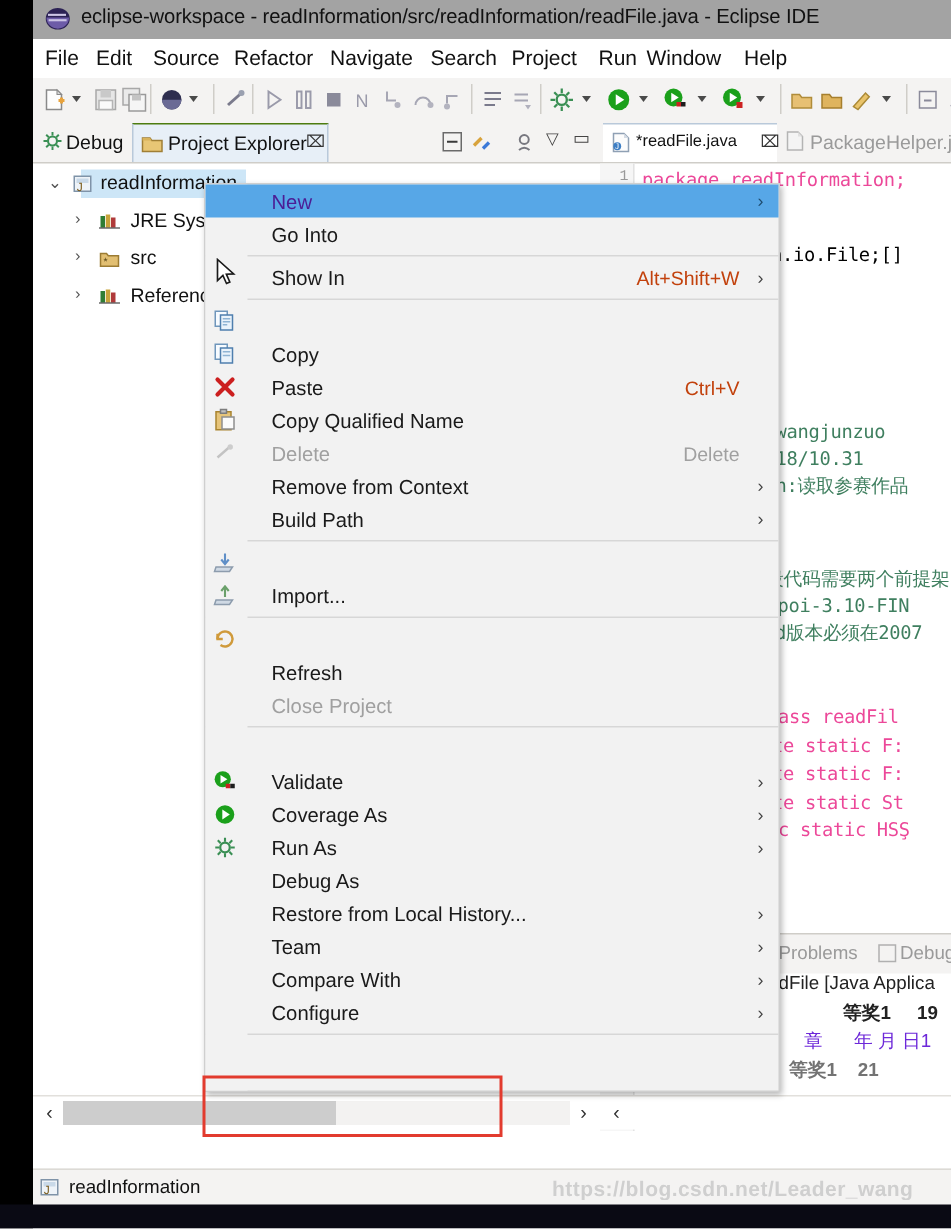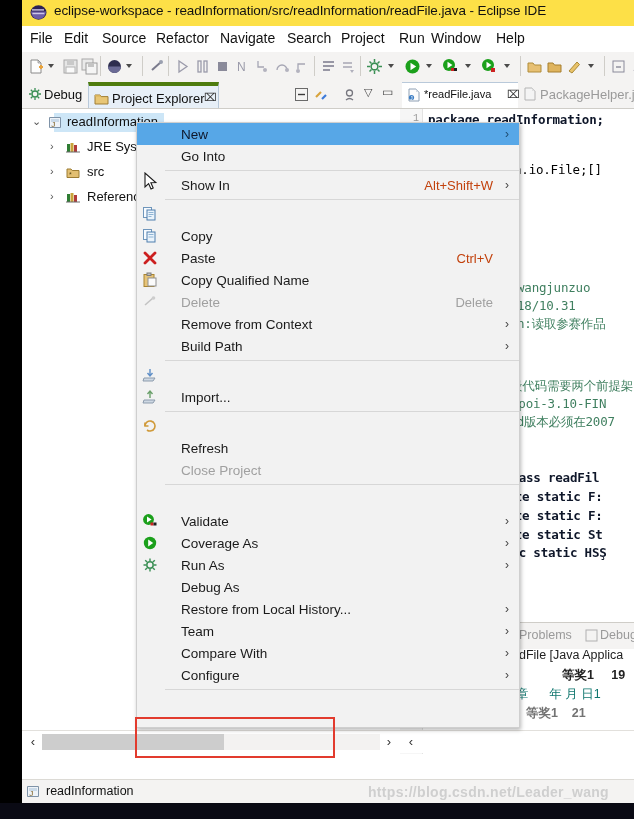--- a/index.html
+++ b/index.html
@@ -8,39 +8,39 @@
     background:#ffffff;
     font-family:"Liberation Sans", sans-serif;
     -webkit-font-smoothing:antialiased;
   }
   #app{position:relative;width:634px;height:819px;background:#f0f0f0;overflow:hidden;}
 
   
   .left-gutter{position:absolute;left:0;top:0;width:22px;height:819px;background:#000;}
 
   
-  .titlebar{position:absolute;left:22px;top:0;width:612px;height:26px;background:#fde047;}
+  .titlebar{position:absolute;left:22px;top:0;width:612px;height:26px;background:#a3a3a3;}
   .titlebar .tb-icon{position:absolute;left:8px;top:4px;width:17px;height:17px;}
   .titlebar .tb-text{position:absolute;left:32px;top:3px;font-size:13.5px;color:#111;white-space:nowrap;letter-spacing:-0.1px;}
 
   
   .menubar{position:absolute;left:22px;top:26px;width:612px;height:26px;background:#fff;}
   .menubar .mi{position:absolute;top:4px;font-size:14px;color:#111;white-space:nowrap;cursor:default;}
 
   
   .toolbar{position:absolute;left:22px;top:52px;width:612px;height:30px;background:#f4f3f2;border-bottom:1px solid #dcdad5;}
   .tb-item{position:absolute;top:6px;}
   .tb-sep{position:absolute;top:4px;width:1px;height:20px;background:#cfcdc8;}
   .caret{width:0;height:0;border-left:3.5px solid transparent;border-right:3.5px solid transparent;border-top:4px solid #4a4a4a;display:inline-block;}
 
   
   .leftpane{position:absolute;left:22px;top:82px;width:378px;height:697px;background:#fff;}
   .tabstrip{position:absolute;left:0;top:0;width:378px;height:26px;background:#f4f3f2;}
   .tab{position:absolute;top:0;height:26px;font-size:13px;color:#111;white-space:nowrap;padding-top:4px;box-sizing:border-box;}
-  .tab.active{background:#e7eff7;border-top:4px solid #4d7c0f;border-left:1px solid #b9c9da;border-right:1px solid #b9c9da;}
+  .tab.active{background:#e7eff7;border-top:1px solid #4d7c0f;border-left:1px solid #b9c9da;border-right:1px solid #b9c9da;}
   .viewbtn{position:absolute;top:5px;font-size:12px;color:#444;}
 
   .treearea{position:absolute;left:0;top:26px;width:378px;height:645px;background:#fff;border-top:1px solid #cfcdc8;}
   .treerow{position:absolute;height:20px;font-size:13px;color:#111;white-space:nowrap;}
   .twisty{position:absolute;font-size:11px;color:#555;}
   .sel-hl{position:absolute;background:#cde6f7;}
 
   
   .hscroll{position:absolute;left:0;bottom:26px;width:378px;height:22px;background:#fff;border-top:1px solid #e2e0dc;}
   .hs-arrow{position:absolute;top:2px;width:18px;height:18px;font-size:13px;color:#333;text-align:center;line-height:18px;}
@@ -50,21 +50,21 @@
   
   .rightpane{position:absolute;left:400px;top:82px;width:234px;height:697px;background:#fff;overflow:hidden;}
   .etabstrip{position:absolute;left:0;top:0;width:234px;height:26px;background:#f4f3f2;}
   .etab{position:absolute;top:0;height:26px;font-size:13px;white-space:nowrap;padding-top:4px;box-sizing:border-box;}
   .etab.active{color:#111;background:#fff;border-top:1px solid #b9c9da;}
   .etab.inactive{color:#9a9a9a;}
   .codearea{position:absolute;left:0;top:26px;width:234px;height:645px;background:#fff;border-top:1px solid #cfcdc8;}
   .gutter{position:absolute;left:0;top:0;width:22px;height:645px;background:#f6f6f6;border-right:1px solid #e2e2e2;}
   .lineno{position:absolute;right:3px;font-size:10px;color:#999;font-family:"Liberation Mono", monospace;}
   .code{position:absolute;font-family:"DejaVu Sans Mono", monospace;font-size:12.5px;white-space:pre;letter-spacing:-0.2px;}
-  .c-kw{color:#0f172a;font-weight:bold;}
+  .c-kw{color:#ec4899;font-weight:normal;}
   .c-plain{color:#000;}
   .c-cmt{color:#3f7f5f;}
   .consoleline{position:absolute;font-size:12.5px;color:#111;white-space:pre;}
   .ehscroll{position:absolute;left:0;bottom:26px;width:234px;height:22px;background:#fff;border-top:1px solid #e2e0dc;}
 
   
   .statusbar{position:absolute;left:22px;top:779px;width:612px;height:24px;background:#f4f3f2;border-top:1px solid #dcdad5;}
   .statusbar .st-text{position:absolute;left:24px;top:4px;font-size:12.5px;color:#111;}
   .statusbar .st-icon{position:absolute;left:4px;top:4px;}
   .bottombar{position:absolute;left:0;top:803px;width:634px;height:16px;background:#0a0a14;}
@@ -80,21 +80,21 @@
     z-index:50;
   }
   .ctxmenu .strip{position:absolute;left:0;top:0;width:28px;height:100%;background:#f2f2f2;}
   .mrow{position:relative;height:22px;display:flex;align-items:center;box-sizing:border-box;}
   .mrow .micon{position:absolute;left:5px;top:3px;width:16px;height:16px;}
   .mrow .mlabel{position:absolute;left:44px;font-size:13.5px;color:#1a1a1a;white-space:nowrap;}
   .mrow .maccel{position:absolute;right:26px;font-size:13px;color:#c2410c;white-space:nowrap;}
   .mrow .marrow{position:absolute;right:10px;font-size:12px;color:#444;}
   .mrow.disabled .mlabel,.mrow.disabled .maccel{color:#a0a0a0;}
   .mrow.selected{background:#57a7e7;}
-  .mrow.selected .mlabel{color:#0f172a;}
+  .mrow.selected .mlabel{color:#4c1d95;}
   .mrow.selected .marrow{color:#1d4b6e;}
   .msep{height:1px;background:#d7d7d7;margin:3px 0 3px 0;}
 
   .ctx-cursor{position:absolute;left:144px;top:172px;z-index:60;}
 </style>
 </head>
 <body>
 
 <div id="app">
 
@@ -375,21 +375,21 @@
 
     <div style="position:absolute;left:0;top:540px;width:234px;height:26px;background:#f4f3f2;border-top:1px solid #cfcdc8;"></div>
     <div style="position:absolute;left:119px;top:546px;font-size:12.5px;color:#9a9a9a;white-space:nowrap">Problems</div>
     <svg style="position:absolute;left:185px;top:547px" width="13" height="13" viewBox="0 0 13 13">
       <rect x="1" y="1" width="11" height="11" fill="none" stroke="#b0b0b0"></rect>
     </svg>
     <div style="position:absolute;left:200px;top:546px;font-size:12.5px;color:#9a9a9a;white-space:nowrap">Debug</div>
 
     <div class="consoleline" style="left:119px;top:566px;color:#222">dFile [Java Applica</div>
     <div class="consoleline" style="left:162px;top:585px;color:#222;font-weight:bold">等奖1     19</div>
-    <div class="consoleline" style="left:116px;top:604px;color:#0f766e">章      年 月 日1</div>
+    <div class="consoleline" style="left:136px;top:604px;color:#6d28d9">章      年 月 日1</div>
     <div class="consoleline" style="left:126px;top:623px;color:#737373;font-weight:bold">等奖1    21</div>
 
     <div class="ehscroll">
       <div class="hs-arrow" style="left:2px">‹</div>
     </div>
   </div>
 
   <div class="ctxmenu">
     <div class="strip"></div>
 

